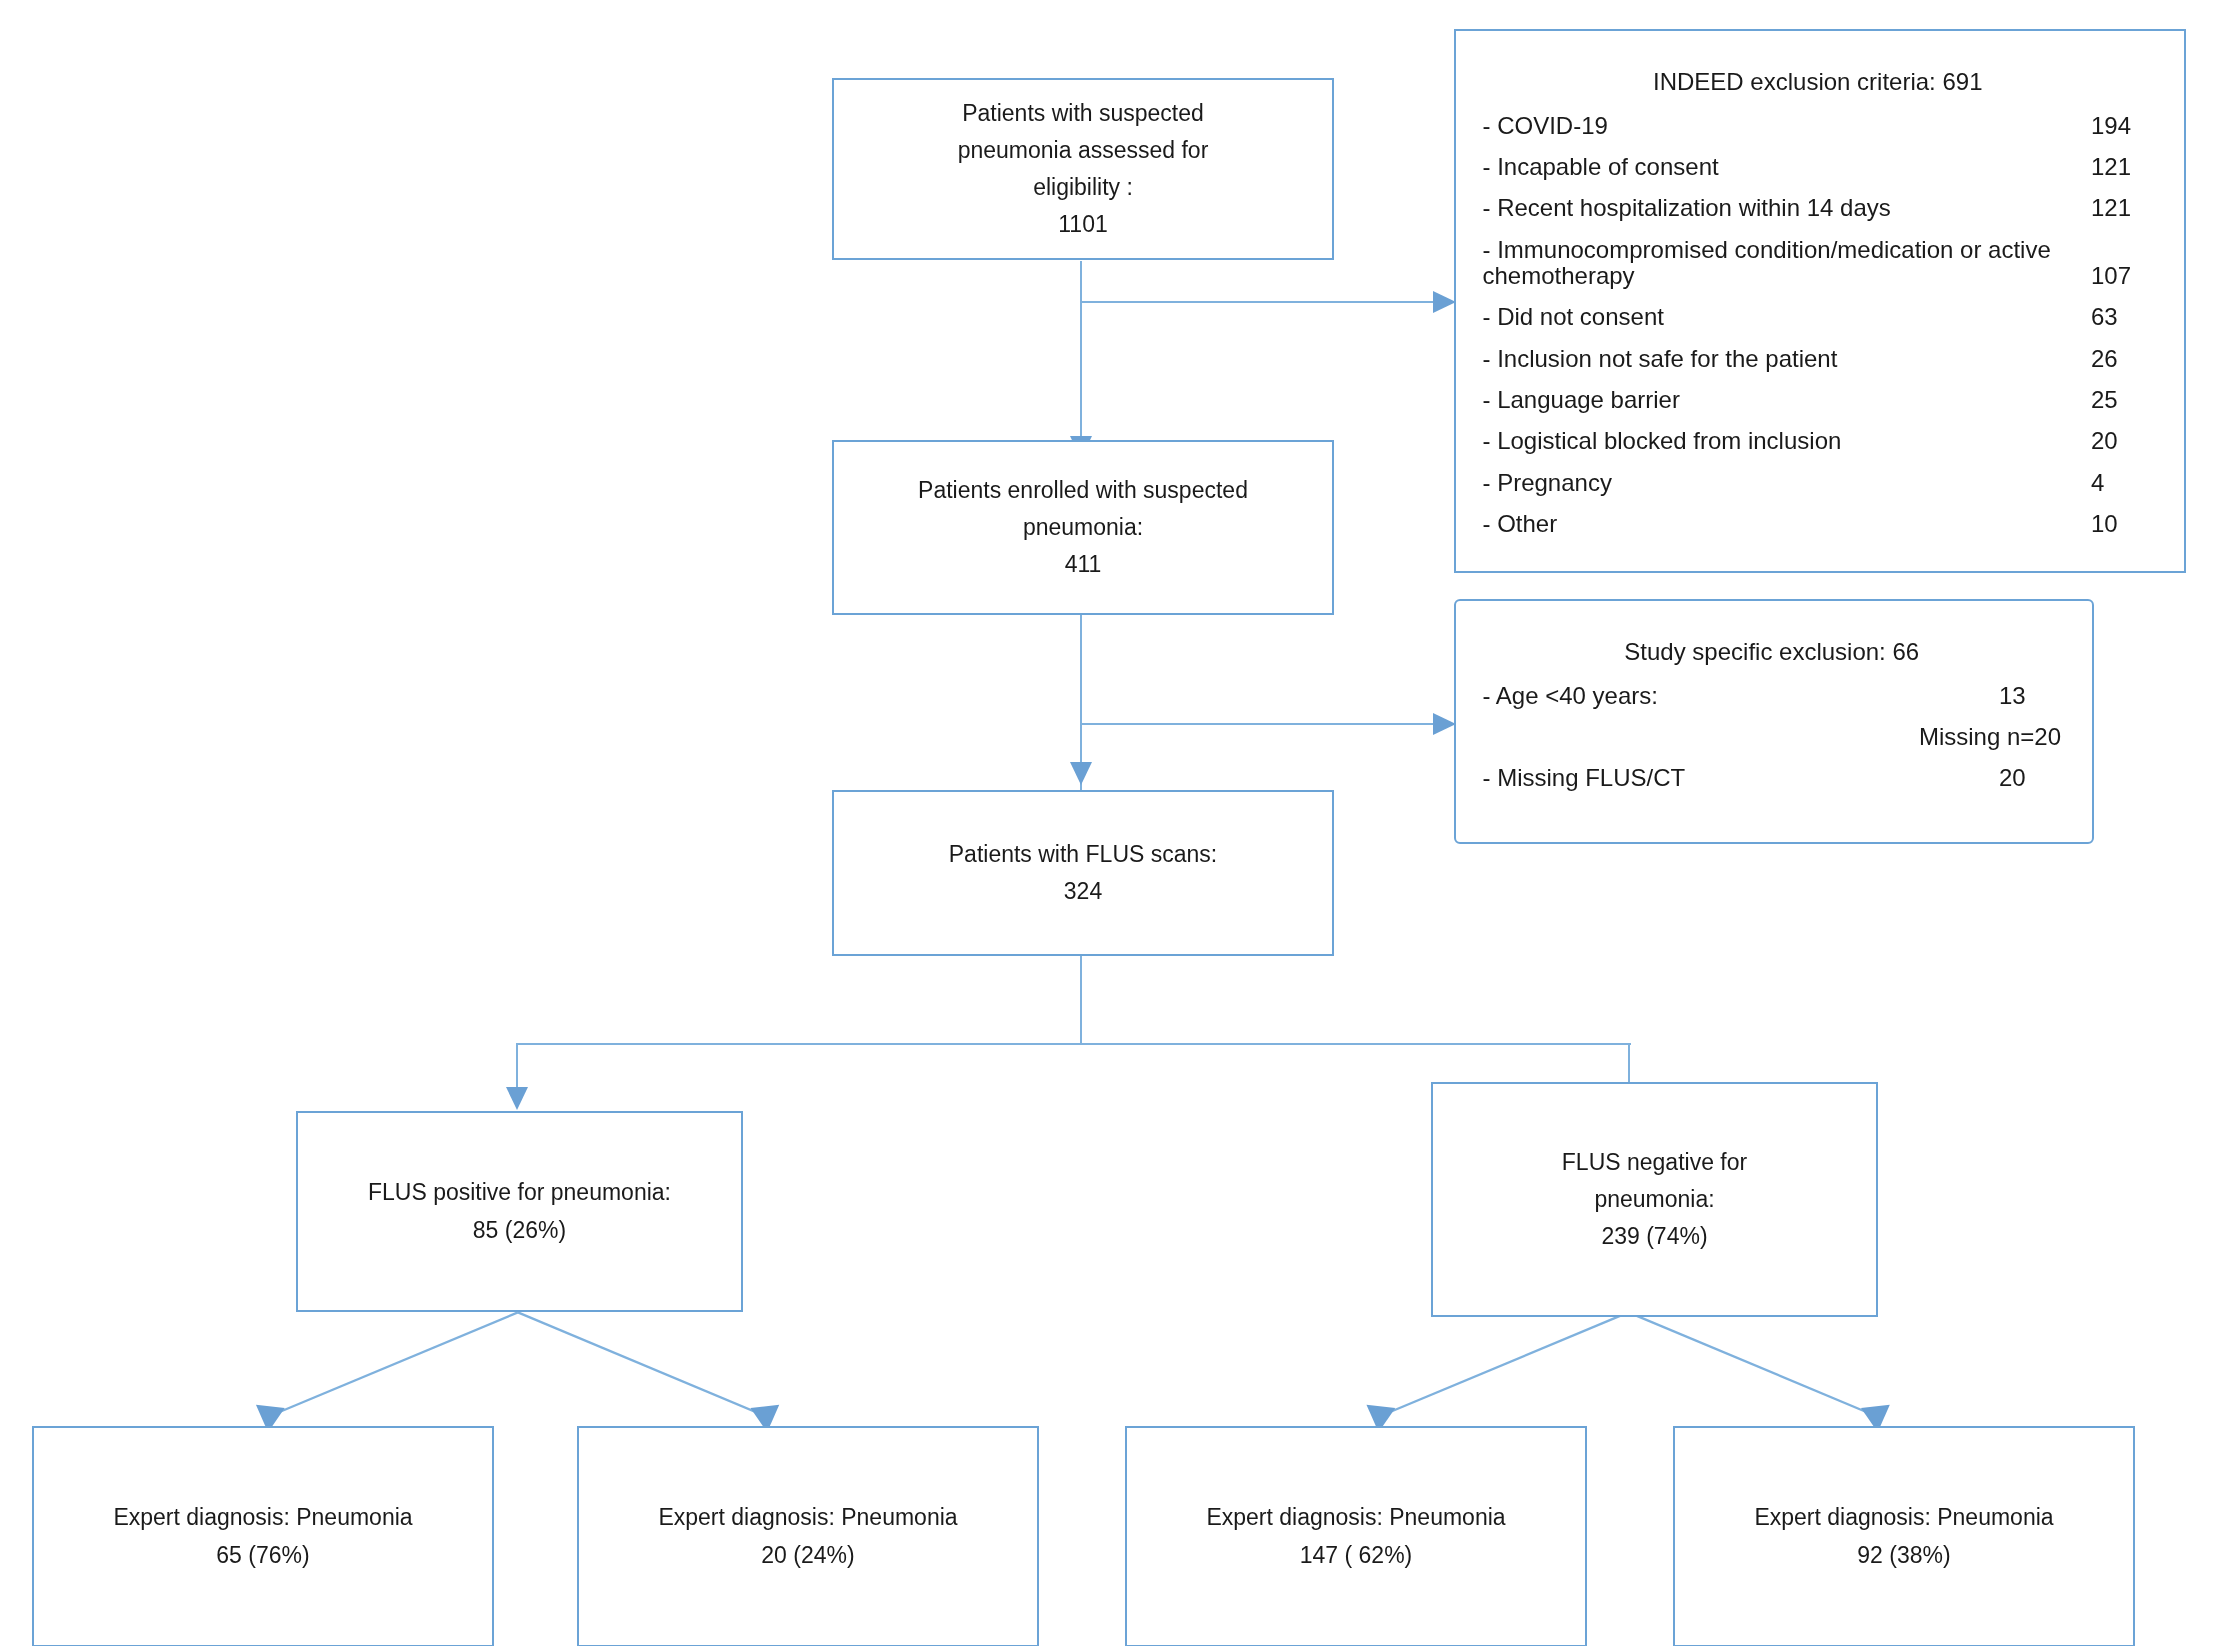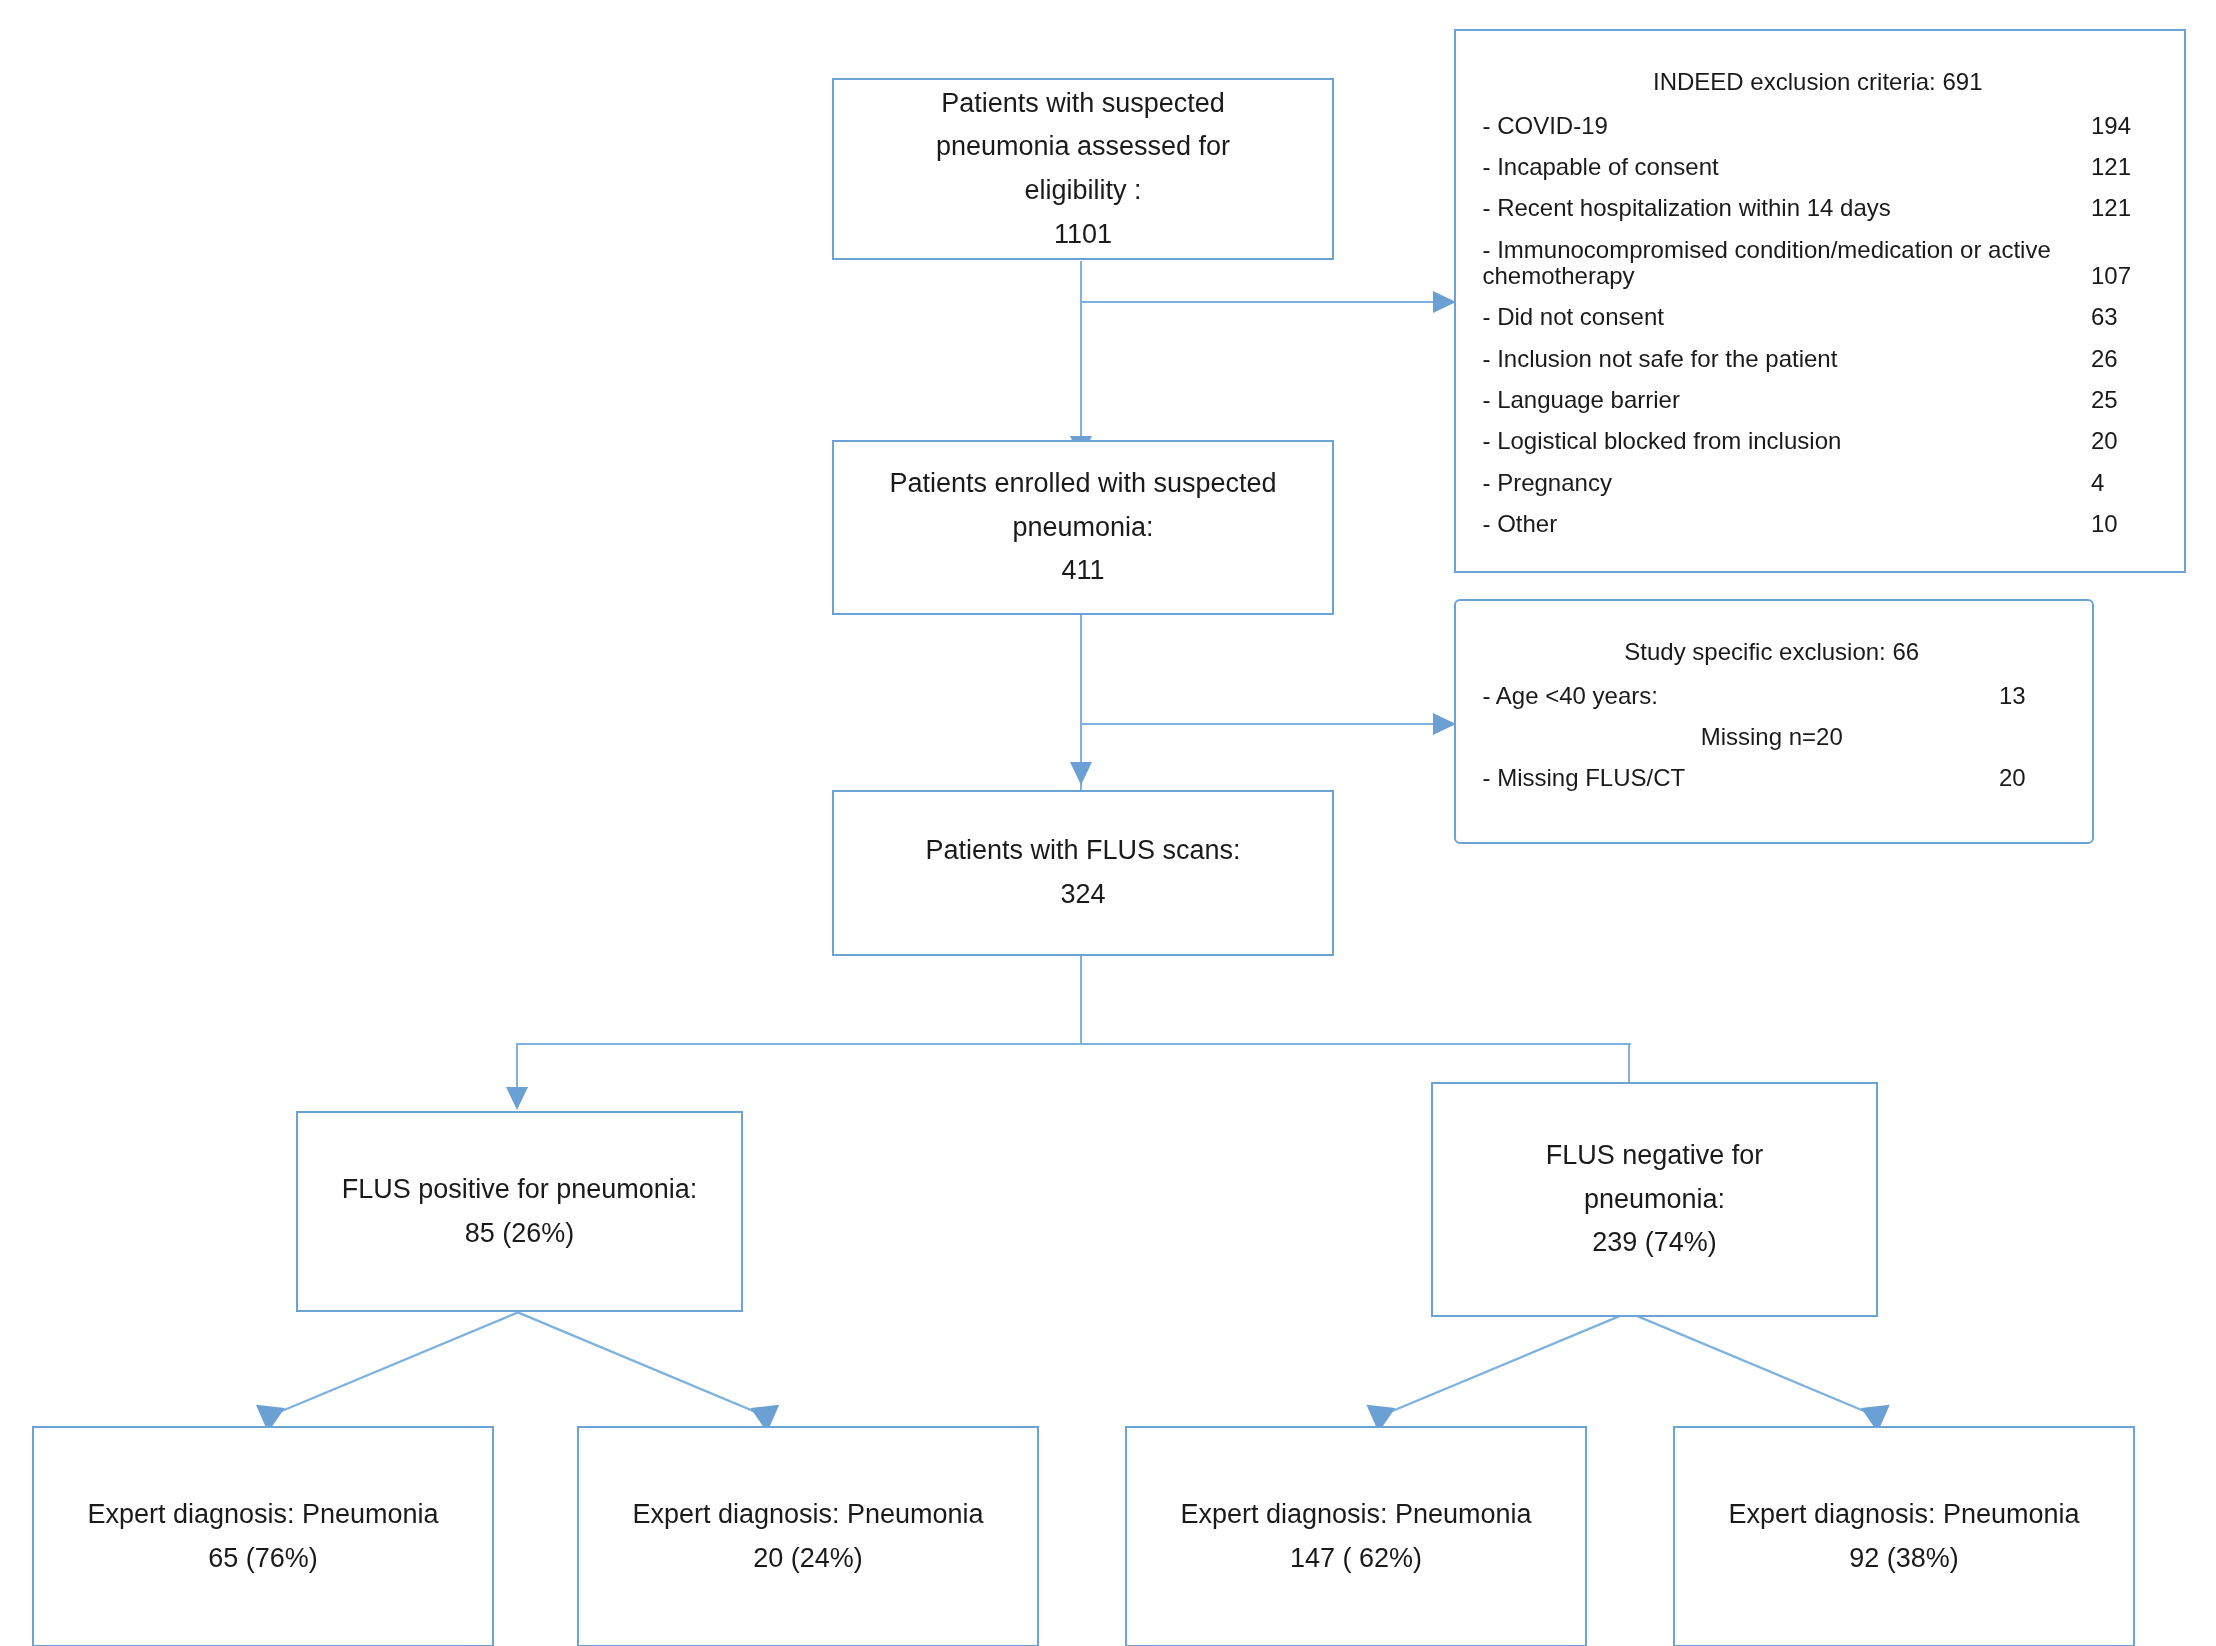--- a/index.html
+++ b/index.html
@@ -21,21 +21,21 @@
   .node {
     position: absolute;
     box-sizing: border-box;
     border: 2.9px solid #6BA3D6;
     background: #ffffff;
     display: flex;
     flex-direction: column;
     justify-content: center;
     align-items: center;
     text-align: center;
-    font-size: 27px;
+    font-size: 23px;
     line-height: 1.62;
     z-index: 3;
   }
   .node .line { display: block; white-space: pre; }
 
   
   .panel {
     position: absolute;
     box-sizing: border-box;
     border: 2.9px solid #6BA3D6;
@@ -53,21 +53,21 @@
   }
   .panel-row {
     display: flex;
     align-items: flex-start;
     justify-content: space-between;
     margin-bottom: 17.3px;
   }
   .panel-row .label { text-align: left; padding-right: 15px; }
   .panel-row .count { text-align: left; min-width: 62px; flex: 0 0 auto; }
   .panel-center {
-    text-align: center;
+    text-align: right;
     margin-bottom: 17.3px;
     margin-top: 3.5px;
   }
 
   
   .vline, .hline {
     position: absolute;
     background: #7FB1DD;
     z-index: 1;
   }

